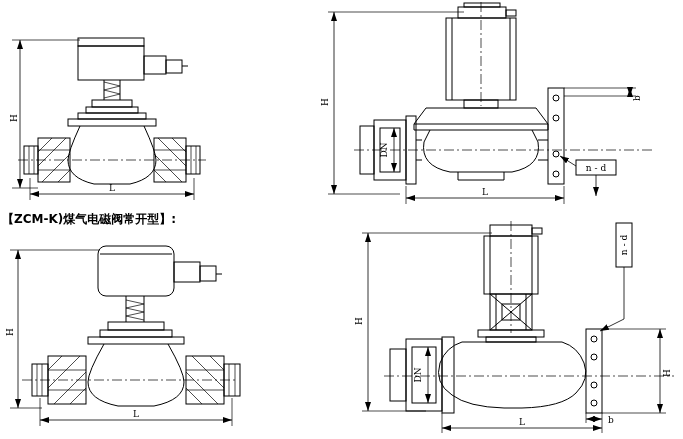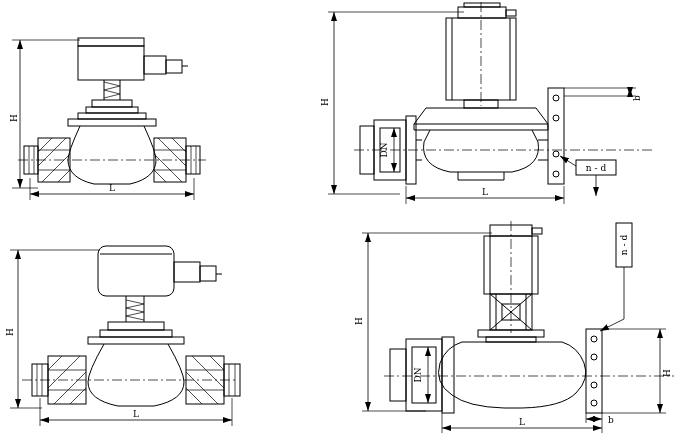--- a/index.html
+++ b/index.html
@@ -190,20 +190,21 @@
 
       <g>
         <line class="thin" x1="88" y1="184" x2="88" y2="202"></line>
         <line class="thin" x1="246" y1="184" x2="246" y2="202"></line>
         <line class="dim" x1="88" y1="196" x2="246" y2="196" marker-start="url(#trS)" marker-end="url(#trE)"></line>
         <text x="167" y="193" text-anchor="middle">L</text>
       </g>
     </svg>
   </figure>
 
+  <div class="section-label">【ZCM-K)煤气电磁阀常开型】:</div>
 
   <figure style="left:4px; top:236px;">
     <svg width="240" height="200" viewBox="0 0 240 200">
       <defs>
         <marker id="blE" markerWidth="10" markerHeight="8" refX="9" refY="3" orient="auto" markerUnits="userSpaceOnUse">
             <path d="M0,0 L9,3 L0,6 Z" fill="#000"></path>
           </marker>
         <marker id="blS" markerWidth="10" markerHeight="8" refX="0" refY="3" orient="auto" markerUnits="userSpaceOnUse">
             <path d="M9,0 L0,3 L9,6 Z" fill="#000"></path>
           </marker>

